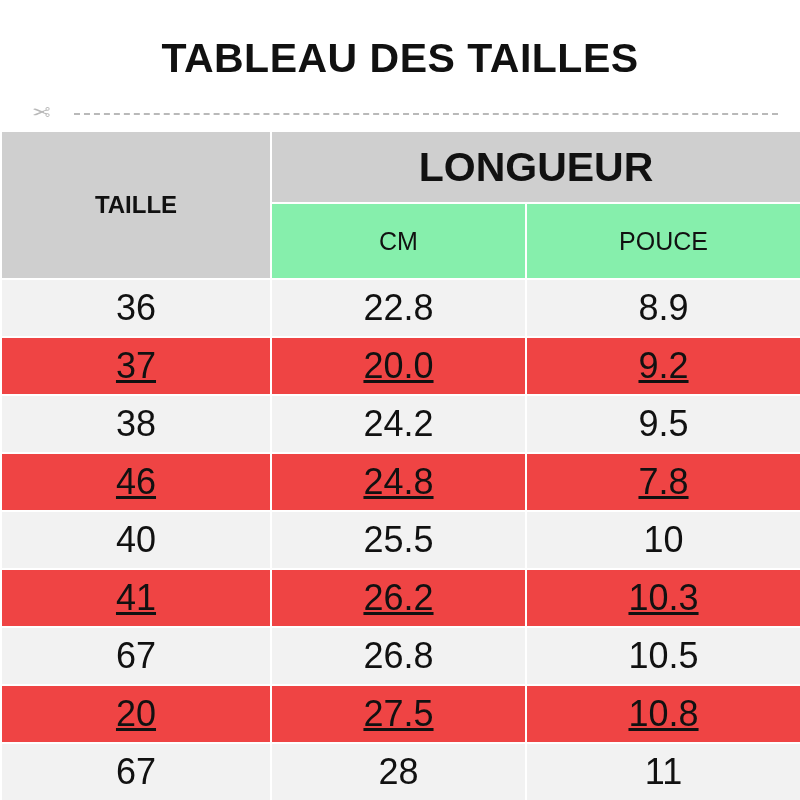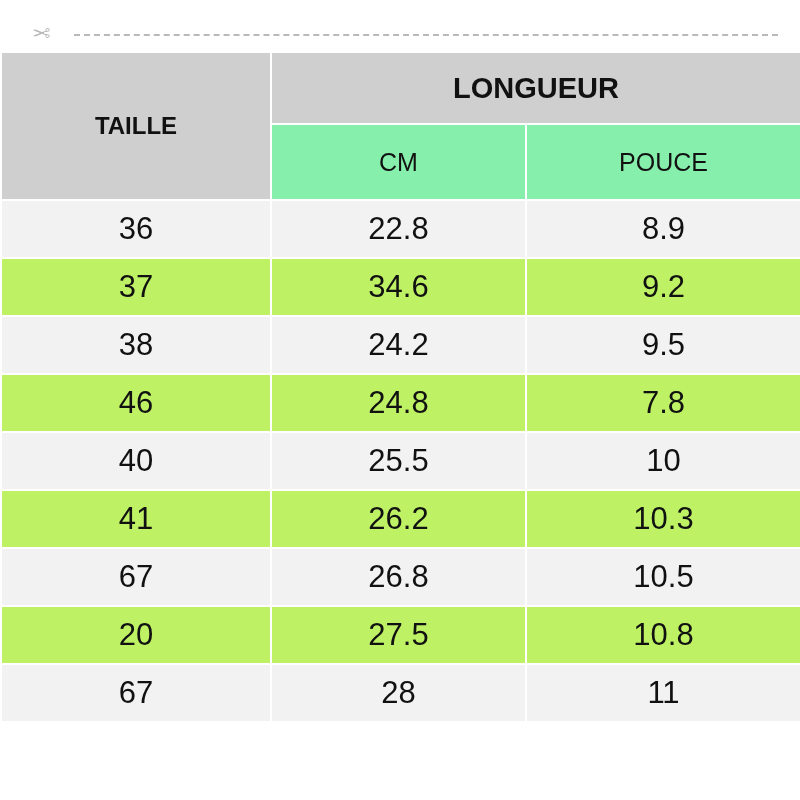--- a/index.html
+++ b/index.html
@@ -72,51 +72,53 @@
   .hdr-grey {
     background: #cfcfcf;
     font-weight: bold;
     color: #111111;
   }
   .hdr-taille {
     font-size: 24px;
     height: 146px;
   }
   .hdr-longueur {
-    font-size: 29px;
+    font-size: 41px;
     height: 70px;
   }
   .sub-unit {
     background: #86efac;
     font-size: 25px;
     height: 74px;
     color: #111111;
   }
 
   .row-light td {
     background: #f2f2f2;
   }
   .row-white td {
-    background: #bef264;
+    background: #ef4444;
+    text-decoration: underline;
   }
   .data-cell {
-    font-size: 31px;
+    font-size: 36px;
     height: 56px;
     color: #111111;
   }
 
   .col-size { width: 270px; }
   .col-cm { width: 255px; }
   .col-inch { width: 275px; }
 </style>
 </head>
 <body>
 
 <div class="page">
 
+  <div class="title">TABLEAU DES TAILLES</div>
 
   <div class="cut-line">
     <span class="scissors">✂</span>
     <span class="dashes"></span>
   </div>
 
   <table class="size-table">
     <colgroup>
       <col class="col-size">
       <col class="col-cm">
@@ -132,21 +134,21 @@
         <td class="sub-unit">POUCE</td>
       </tr>
 
       <tr class="row-light">
         <td class="data-cell">36</td>
         <td class="data-cell">22.8</td>
         <td class="data-cell">8.9</td>
       </tr>
       <tr class="row-white">
         <td class="data-cell">37</td>
-        <td class="data-cell">34.6</td>
+        <td class="data-cell">20.0</td>
         <td class="data-cell">9.2</td>
       </tr>
       <tr class="row-light">
         <td class="data-cell">38</td>
         <td class="data-cell">24.2</td>
         <td class="data-cell">9.5</td>
       </tr>
       <tr class="row-white">
         <td class="data-cell">46</td>
         <td class="data-cell">24.8</td>

